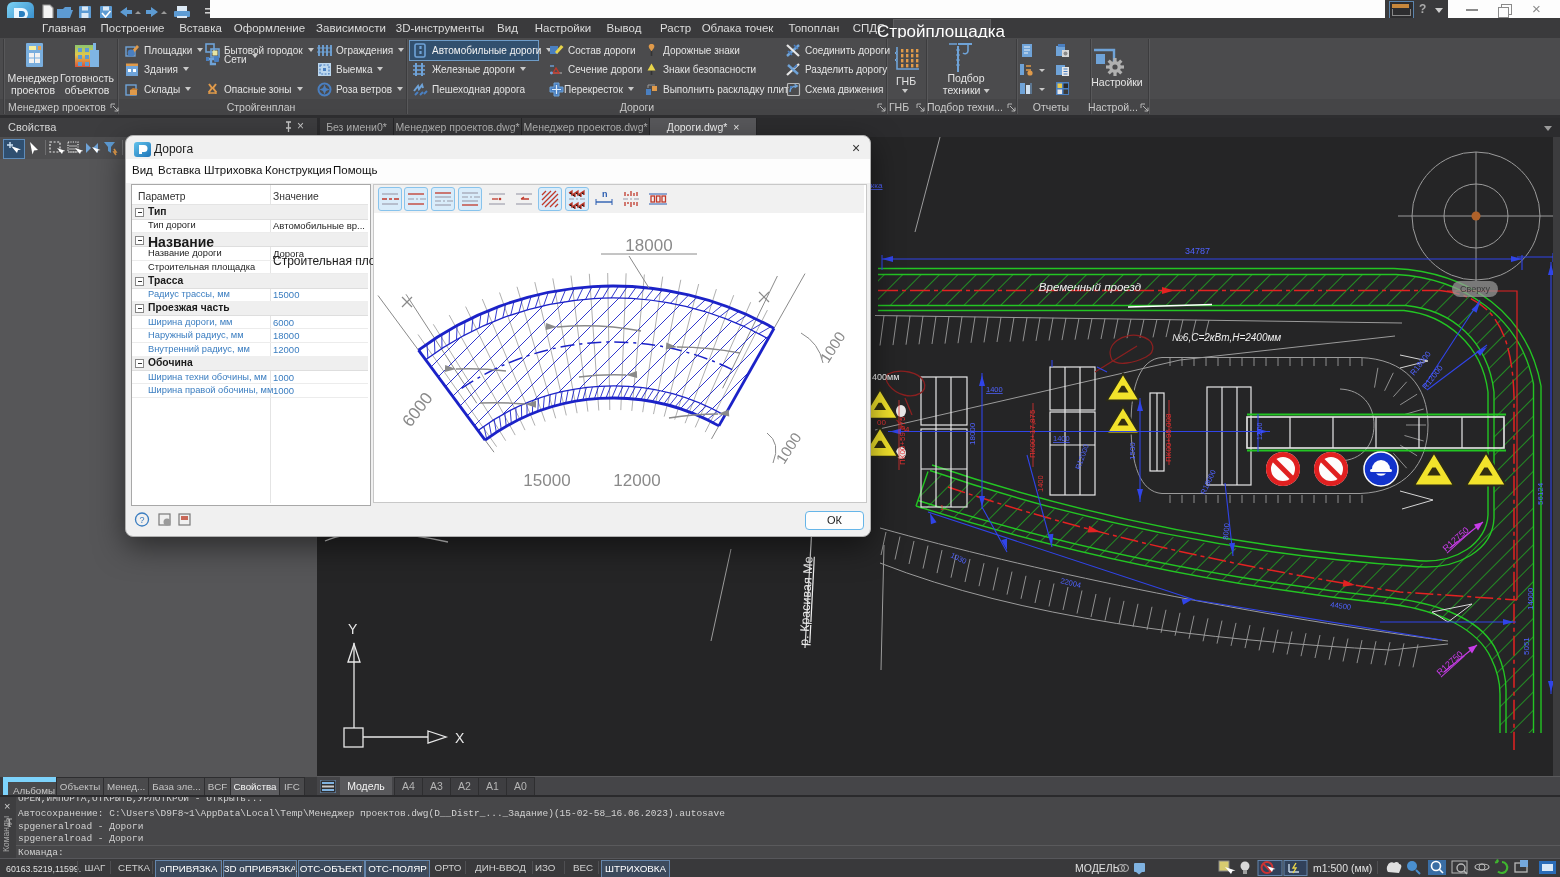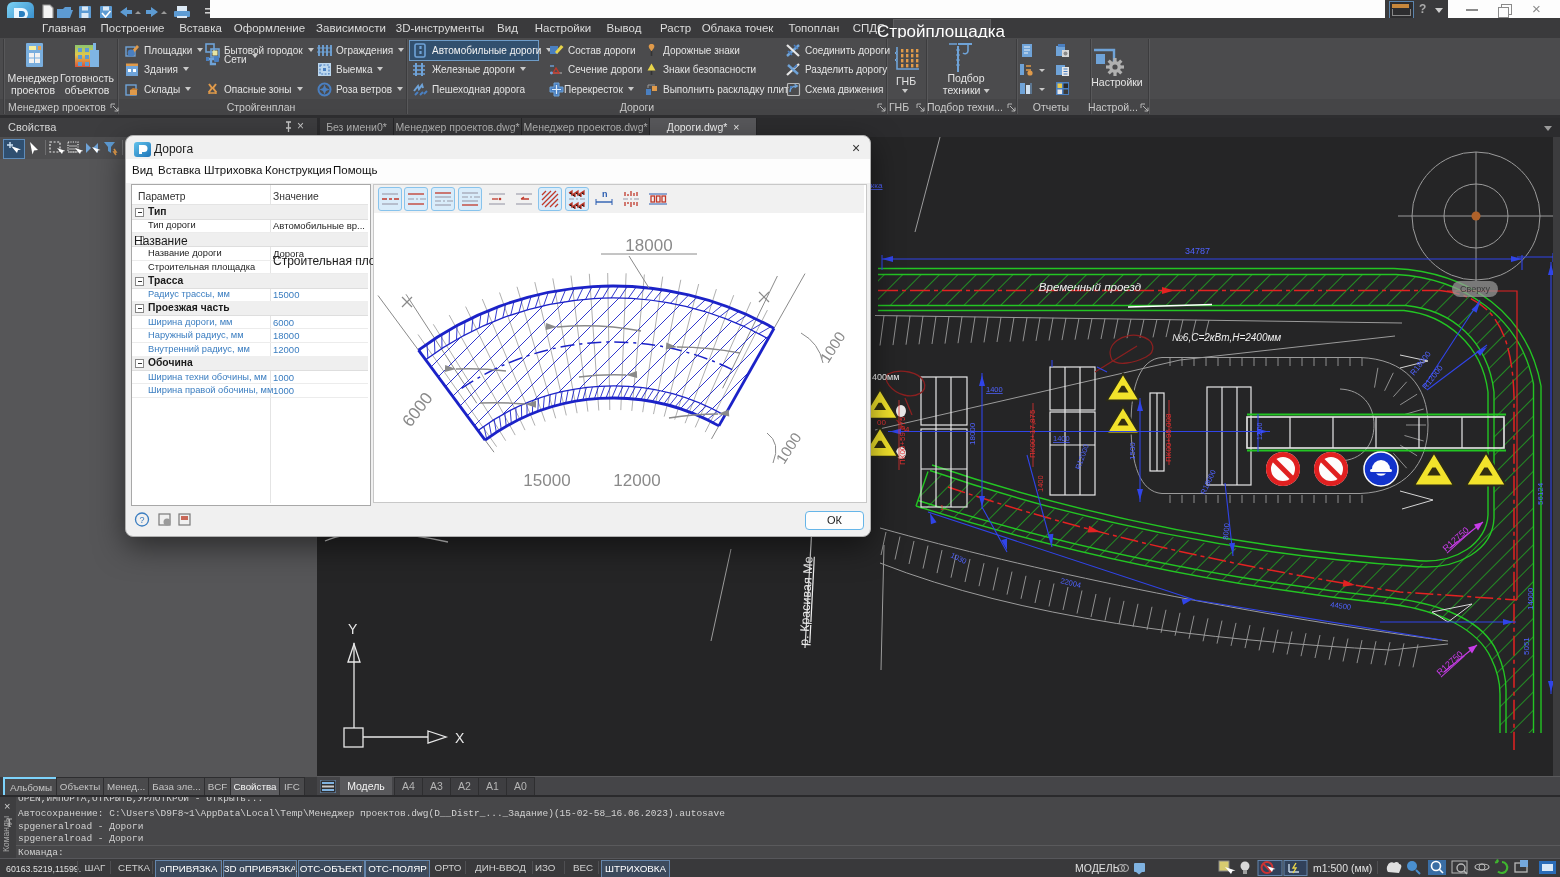--- a/index.html
+++ b/index.html
@@ -450,21 +450,21 @@
       <path d="M1,2 l5,5 -5,5 z" fill="#6fa3d8"></path>
       <path d="M13,2 l-5,5 5,5 z" fill="#6fa3d8"></path>
       <path d="M9,7 l5,6 1,-2.5 2.5,-0.5 z" fill="#fff" transform="translate(-2,-1)"></path>
     </svg>
 <svg class="ic" style="left:103px;top:141px" width="16" height="15" viewBox="0 0 16 15">
       <path d="M1,1 h11 l-4,5 v6 l-3,-2 v-4 z" fill="#5d9bd3"></path>
       <path d="M11,8 l2,3 h-2 l2,3" stroke="#e09a4a" stroke-width="1.6" fill="none"></path>
     </svg>
 <div class="ab" style="left:122px;top:140px;width:1px;height:15px;background:#6e6e70"></div>
     <div class="ab" style="left:0;top:777px;width:317px;height:18px;background:#3b3b3d"></div>
-    <div class="ab" style="left:3px;top:777px;width:52px;height:17px;background:#4a4a4c;border:2px solid #7dd3fc;color:#c5c5c5;font-size:9.8px;text-align:center;line-height:17px;white-space:nowrap;overflow:hidden">Альбомы</div>
+    <div class="ab" style="left:3px;top:777px;width:52px;height:17px;background:#4a4a4c;border:5px solid #7dd3fc;color:#c5c5c5;font-size:9.8px;text-align:center;line-height:17px;white-space:nowrap;overflow:hidden">Альбомы</div>
     <div class="ab" style="left:56px;top:777px;width:46px;height:17px;background:#4a4a4c;border:1px solid #2e2e30;color:#c5c5c5;font-size:9.8px;text-align:center;line-height:17px;white-space:nowrap;overflow:hidden">Объекты</div>
     <div class="ab" style="left:103px;top:777px;width:44px;height:17px;background:#4a4a4c;border:1px solid #2e2e30;color:#c5c5c5;font-size:9.8px;text-align:center;line-height:17px;white-space:nowrap;overflow:hidden">Менед...</div>
     <div class="ab" style="left:148px;top:777px;width:55px;height:17px;background:#4a4a4c;border:1px solid #2e2e30;color:#c5c5c5;font-size:9.8px;text-align:center;line-height:17px;white-space:nowrap;overflow:hidden">База эле...</div>
     <div class="ab" style="left:204px;top:777px;width:25px;height:17px;background:#4a4a4c;border:1px solid #2e2e30;color:#c5c5c5;font-size:9.8px;text-align:center;line-height:17px;white-space:nowrap;overflow:hidden">BCF</div>
     <div class="ab" style="left:230px;top:777px;width:48px;height:17px;background:#5e5e61;border:1px solid #2e2e30;color:#f5f5f5;font-size:9.8px;text-align:center;line-height:17px;white-space:nowrap;overflow:hidden">Свойства</div>
     <div class="ab" style="left:279px;top:777px;width:24px;height:17px;background:#4a4a4c;border:1px solid #2e2e30;color:#c5c5c5;font-size:9.8px;text-align:center;line-height:17px;white-space:nowrap;overflow:hidden">IFC</div>
     <div class="ab" style="left:317px;top:137px;width:1243px;height:639px;background:#252526;overflow:hidden">
       <svg width="1243" height="639" viewBox="317 137 1243 639">
         <defs>
 <pattern id="gh" width="13" height="13" patternUnits="userSpaceOnUse" patternTransform="rotate(-45)">
@@ -896,21 +896,21 @@
       <div style="position:absolute;left:1.5px;top:3px;width:4px;height:1px;background:#333"></div>
     </div>
     <div class="tx" style="left:22px;top:70.2px;font-size:10.3px;font-weight:bold;color:#1a1a1a">Тип</div>
     <div class="tx" style="left:22px;top:84.3px;font-size:9.3px;color:#1c1c1c">Тип дороги</div>
     <div class="tx" style="left:147px;top:84.3px;font-size:9.5px;color:#1c1c1c">Автомобильные вр...</div>
     <div class="ab" style="left:6px;top:96.0px;width:236px;height:1px;background:#ececec"></div>
     <div class="ab" style="left:6px;top:96.5px;width:236px;height:13.75px;background:#efefef;border-bottom:1px solid #dedede"></div>
     <div class="ab" style="left:9px;top:99.5px;width:7px;height:7px;border:1px solid #888;background:#fff">
       <div style="position:absolute;left:1.5px;top:3px;width:4px;height:1px;background:#333"></div>
     </div>
-    <div class="tx" style="left:8px;top:97.7px;font-size:12px;font-weight:normal;color:#1a1a1a">Название</div>
+    <div class="tx" style="left:22px;top:97.7px;font-size:14px;font-weight:bold;color:#1a1a1a">Название</div>
     <div class="tx" style="left:22px;top:111.8px;font-size:9.3px;color:#1c1c1c">Название дороги</div>
     <div class="tx" style="left:147px;top:111.8px;font-size:9.5px;color:#1c1c1c">Дорога</div>
     <div class="ab" style="left:6px;top:123.5px;width:236px;height:1px;background:#ececec"></div>
     <div class="tx" style="left:22px;top:125.6px;font-size:9.3px;color:#1c1c1c">Строительная площадка</div>
     <div class="tx" style="left:147px;top:118px;font-size:12px;color:#1c1c1c">Строительная пло...</div>
     <div class="ab" style="left:6px;top:137.2px;width:236px;height:1px;background:#ececec"></div>
     <div class="ab" style="left:6px;top:137.8px;width:236px;height:13.75px;background:#efefef;border-bottom:1px solid #dedede"></div>
     <div class="ab" style="left:9px;top:140.8px;width:7px;height:7px;border:1px solid #888;background:#fff">
       <div style="position:absolute;left:1.5px;top:3px;width:4px;height:1px;background:#333"></div>
     </div>

